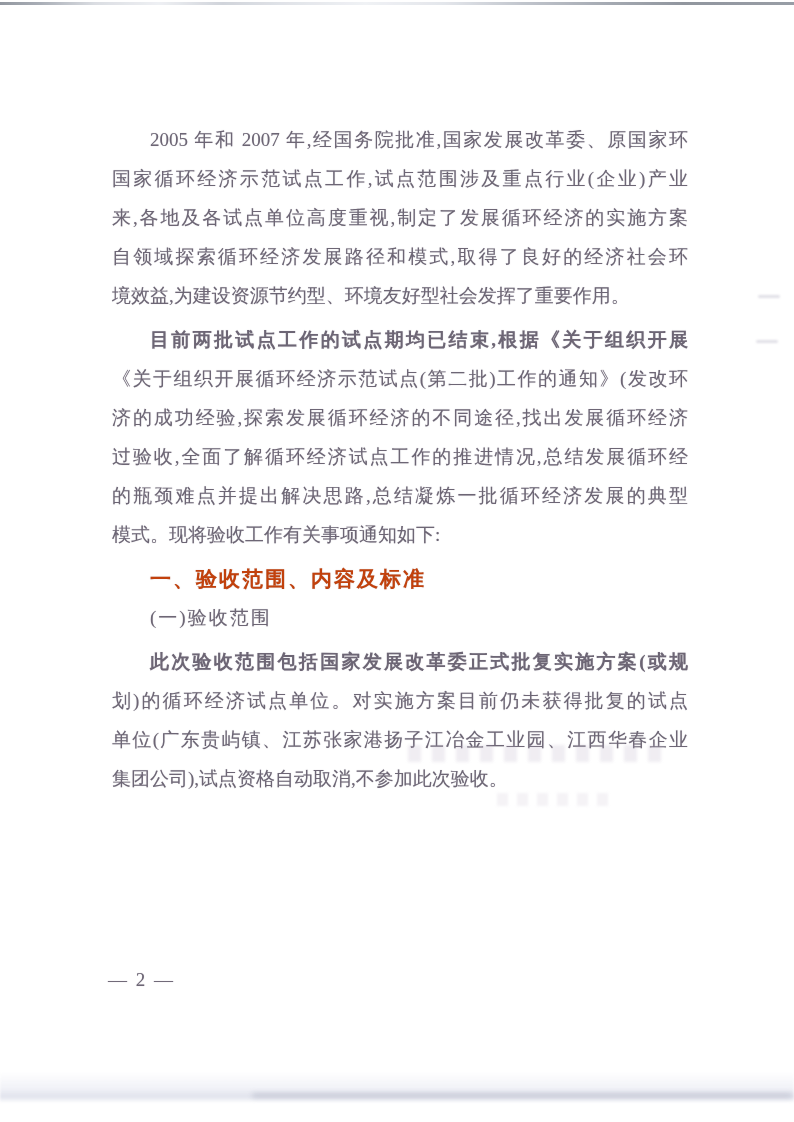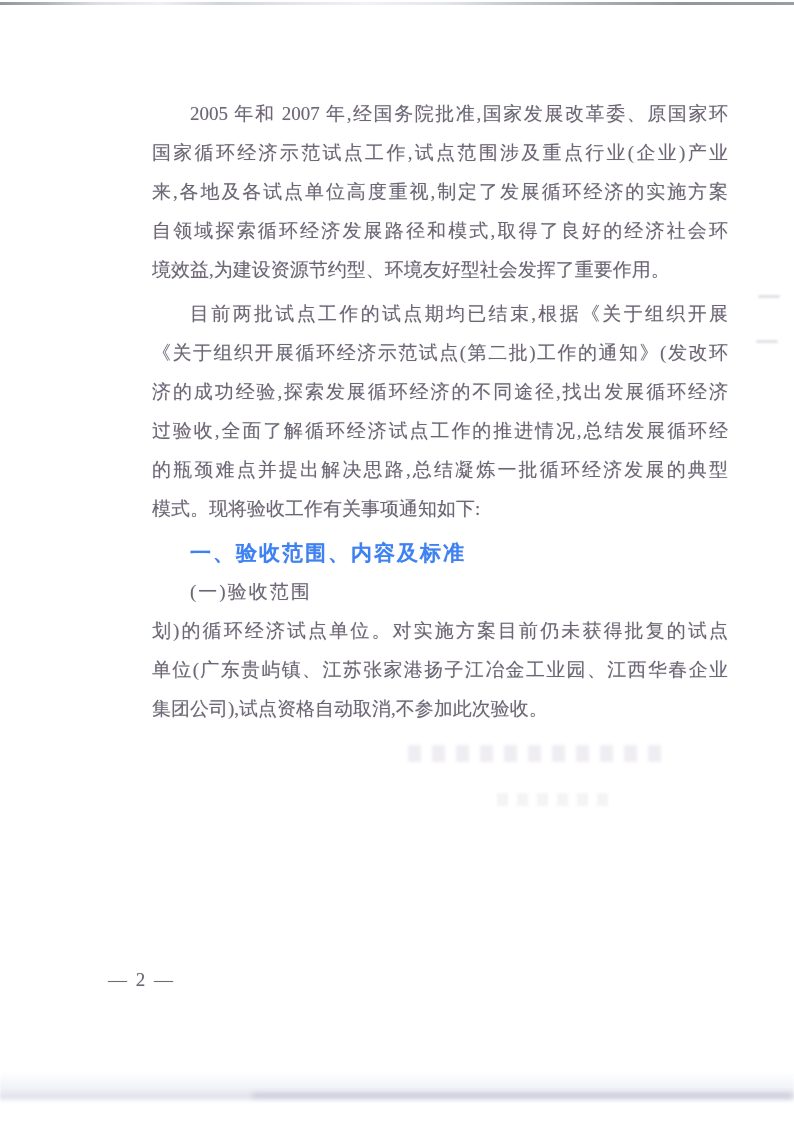--- a/index.html
+++ b/index.html
@@ -74,45 +74,44 @@
     background: rgba(170,165,185,0.35);
     filter: blur(1px);
     border-radius: 2px;
   }
   .speck-1 { left: 758px; top: 295px; }
   .speck-2 { left: 756px; top: 340px; }
 
   .content {
     position: absolute;
     left: 112px;
-    top: 94px;
+    top: 120px;
     width: 576px;
     color: #6d6675;
     font-size: 19px;
     line-height: 39px;
     text-shadow: 0 0 1px rgba(109,102,117,0.38);
-    margin-left: 40px;
   }
   .line {
     text-align: justify;
     text-align-last: justify;
     text-justify: inter-character;
   }
   .line.end {
     text-align: center;
     text-align-last: left;
   }
   .line.indent { text-indent: 38px; }
-  .line.pgap { margin-top: 5px; }
+  .line.pgap { margin-top: 5px; font-weight: bold; }
   .h1 {
     font-family: "Liberation Sans", sans-serif;
     font-weight: 700;
     font-size: 21px;
     letter-spacing: 2px;
-    color: #3b82f6;
+    color: #c2410c;
     text-align: left;
     text-align-last: left;
     margin-top: 5px;
     margin-left: 38px;
   }
   .h2 {
     text-align: left;
     text-align-last: left;
     letter-spacing: 2px;
     margin-left: 38px;
@@ -145,20 +144,21 @@
     <div class="line indent pgap">目前两批试点工作的试点期均已结束,根据《关于组织开展</div>
     <div class="line">《关于组织开展循环经济示范试点(第二批)工作的通知》(发改环</div>
     <div class="line">济的成功经验,探索发展循环经济的不同途径,找出发展循环经济</div>
     <div class="line">过验收,全面了解循环经济试点工作的推进情况,总结发展循环经</div>
     <div class="line">的瓶颈难点并提出解决思路,总结凝炼一批循环经济发展的典型</div>
     <div class="line end">模式。现将验收工作有关事项通知如下:</div>
 
     <div class="line h1">一、验收范围、内容及标准</div>
     <div class="line h2">(一)验收范围</div>
 
+    <div class="line indent pgap">此次验收范围包括国家发展改革委正式批复实施方案(或规</div>
     <div class="line">划)的循环经济试点单位。对实施方案目前仍未获得批复的试点</div>
     <div class="line">单位(广东贵屿镇、江苏张家港扬子江冶金工业园、江西华春企业</div>
     <div class="line end">集团公司),试点资格自动取消,不参加此次验收。</div>
   </div>
 
   <div class="footer">— 2 —</div>
 
   <div class="ghost-1"></div>
   <div class="ghost-2"></div>
   <div class="speck-1"></div>

